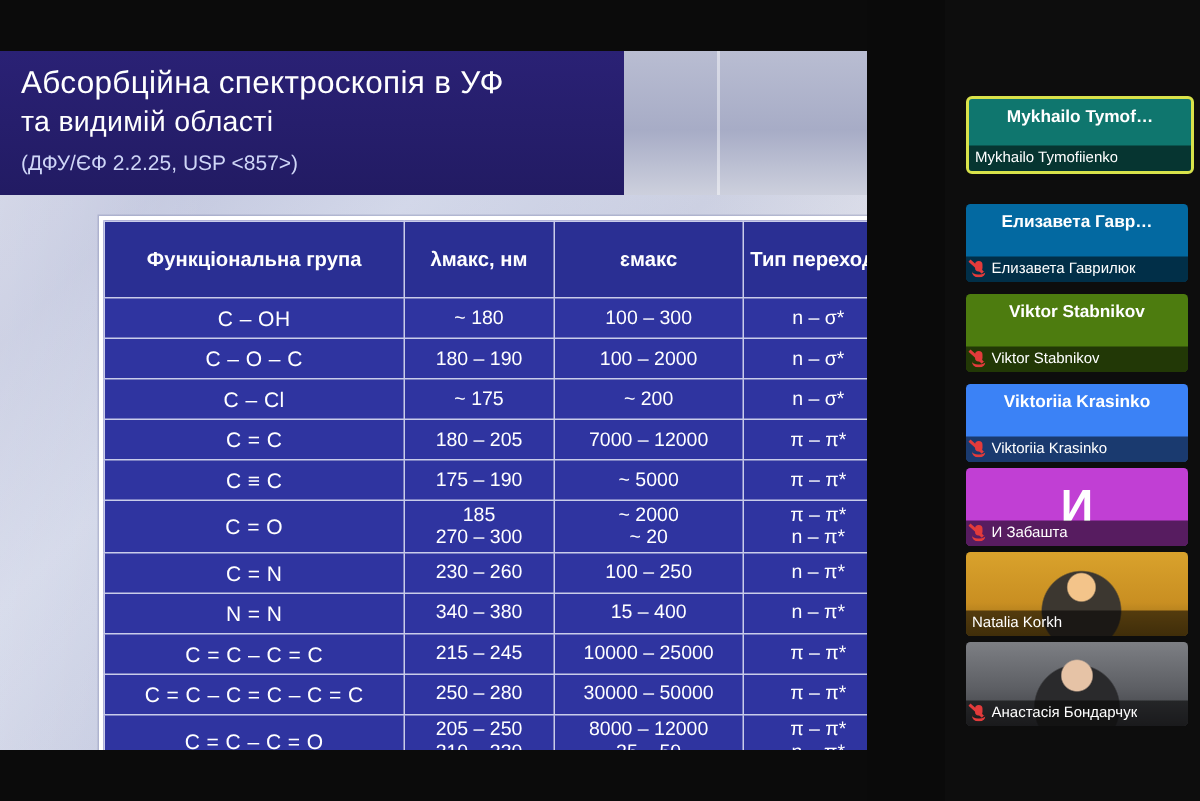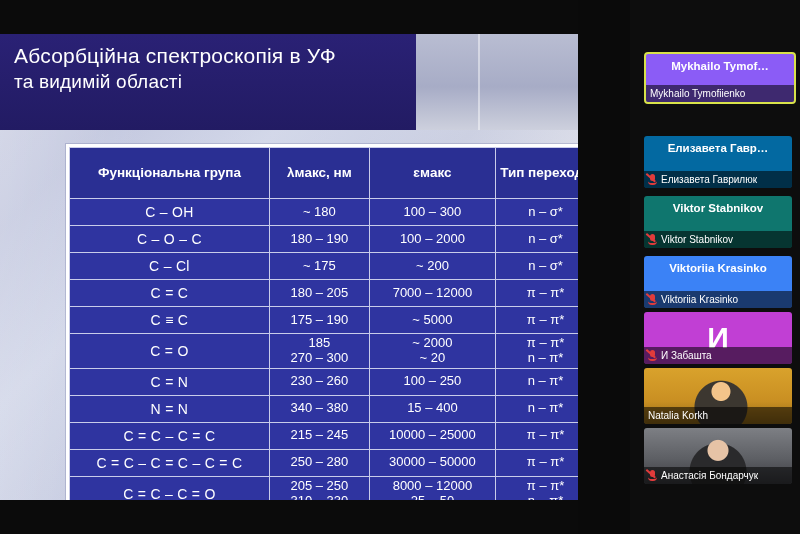--- a/index.html
+++ b/index.html
@@ -262,20 +262,21 @@
 <div class="screen">
 
   <div class="share-area">
     <div class="slide">
 
       <div class="slide-header"></div>
       <div class="slide-header-2"></div>
 
       <div class="title-line1">Абсорбційна спектроскопія в УФ</div>
       <div class="title-line2">та видимій області</div>
+      <div class="title-sub">(ДФУ/ЄФ 2.2.25, USP &lt;857&gt;)</div>
 
       <div class="table-wrap">
         <table class="spec">
           <colgroup>
             <col class="col0">
               <col class="col1">
               <col class="col2">
               <col class="col3">
           </colgroup>
           <thead>
@@ -356,38 +357,38 @@
             </tbody>
         </table>
       </div>
 
       <div class="watermark">Windows</div>
 
     </div>
   </div>
 
   <div class="rail">
-      <div class="tile active" style="top: 52px; height: 48px; background: #8b5cf6;">
+      <div class="tile active" style="top: 64px; height: 48px; background: #0f766e;">
         <div class="tile-center-name">Mykhailo  Tymof…</div>
         <div class="name-bar">
           <span class="label">Mykhailo Tymofiienko</span>
         </div>
       </div>
       <div class="tile" style="top: 136px; height: 52px; background: #0369a1;">
         <div class="tile-center-name">Елизавета  Гавр…</div>
         <div class="name-bar">
           <span class="mic-icon">
             <span class="body"></span>
             <span class="base"></span>
             <span class="slash"></span>
           </span>
           <span class="label">Елизавета Гаврилюк</span>
         </div>
       </div>
-      <div class="tile" style="top: 196px; height: 52px; background: #0f766e;">
+      <div class="tile" style="top: 196px; height: 52px; background: #4d7c0f;">
         <div class="tile-center-name">Viktor Stabnikov</div>
         <div class="name-bar">
           <span class="mic-icon">
             <span class="body"></span>
             <span class="base"></span>
             <span class="slash"></span>
           </span>
           <span class="label">Viktor Stabnikov</span>
         </div>
       </div>

